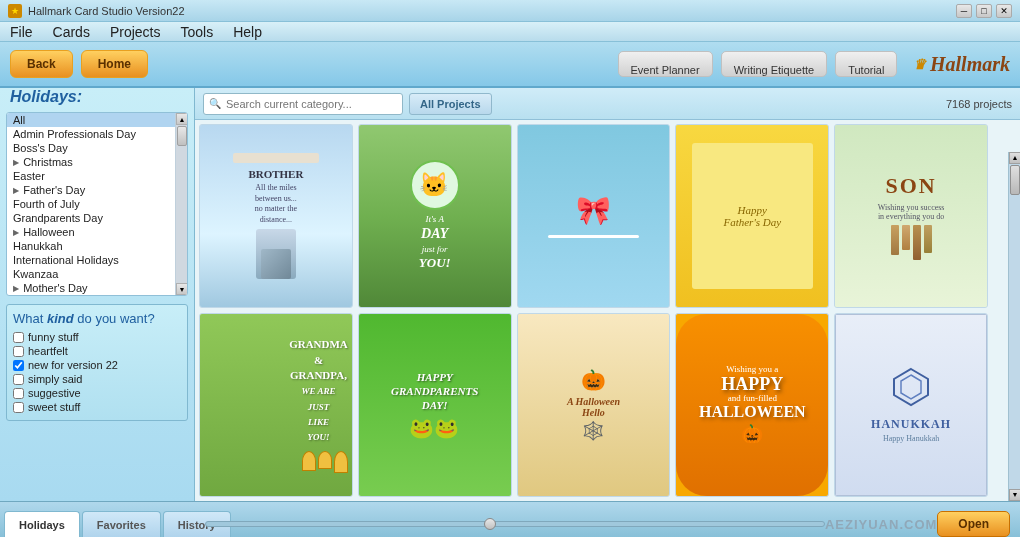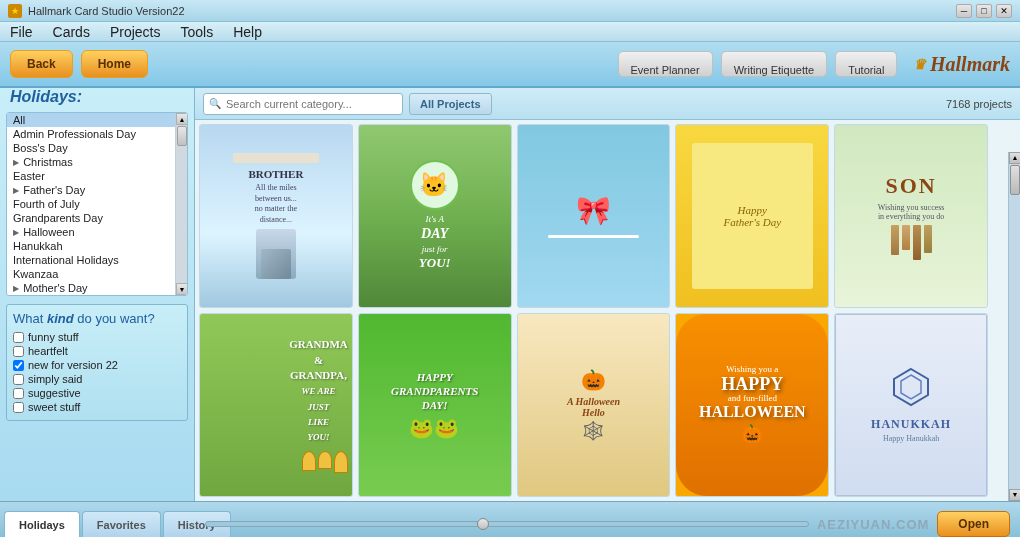--- a/index.html
+++ b/index.html
@@ -338,20 +338,20 @@
     </div>
   </div>
 </div>
 
 <div style="display:flex; height:36px; background:linear-gradient(to bottom,#b0d8ec,#88c0d8); border-top:1px solid #70a8c0; align-items:flex-end;">
   <div style="width:195px; display:flex; align-items:flex-end; padding-left:4px; gap:2px; height:100%;">
     <div class="tab active">Holidays</div>
     <div class="tab inactive">Favorites</div>
     <div class="tab inactive">History</div>
   </div>
-  <div style="flex:1; display:flex; align-items:center; padding:0 10px; gap:8px;">
+  <div style="flex:1; display:flex; align-items:center; padding:0 10px; ">
     <div style="flex:1; height:6px; background:#a0c8dc; border-radius:3px; border:1px solid #80a8bc; position:relative;">
       <div style="width:12px;height:12px;background:linear-gradient(to bottom,#e8e8e8,#c0c0c0);border:1px solid #888;border-radius:50%;position:absolute;top:-4px;left:45%;"></div>
     </div>
     <span style="font-size:13px;font-weight:bold;color:#90a8b8;letter-spacing:1px;">AEZIYUAN.COM</span>
     <button class="open-btn">Open</button>
   </div>
 </div>
 
 </body></html>

